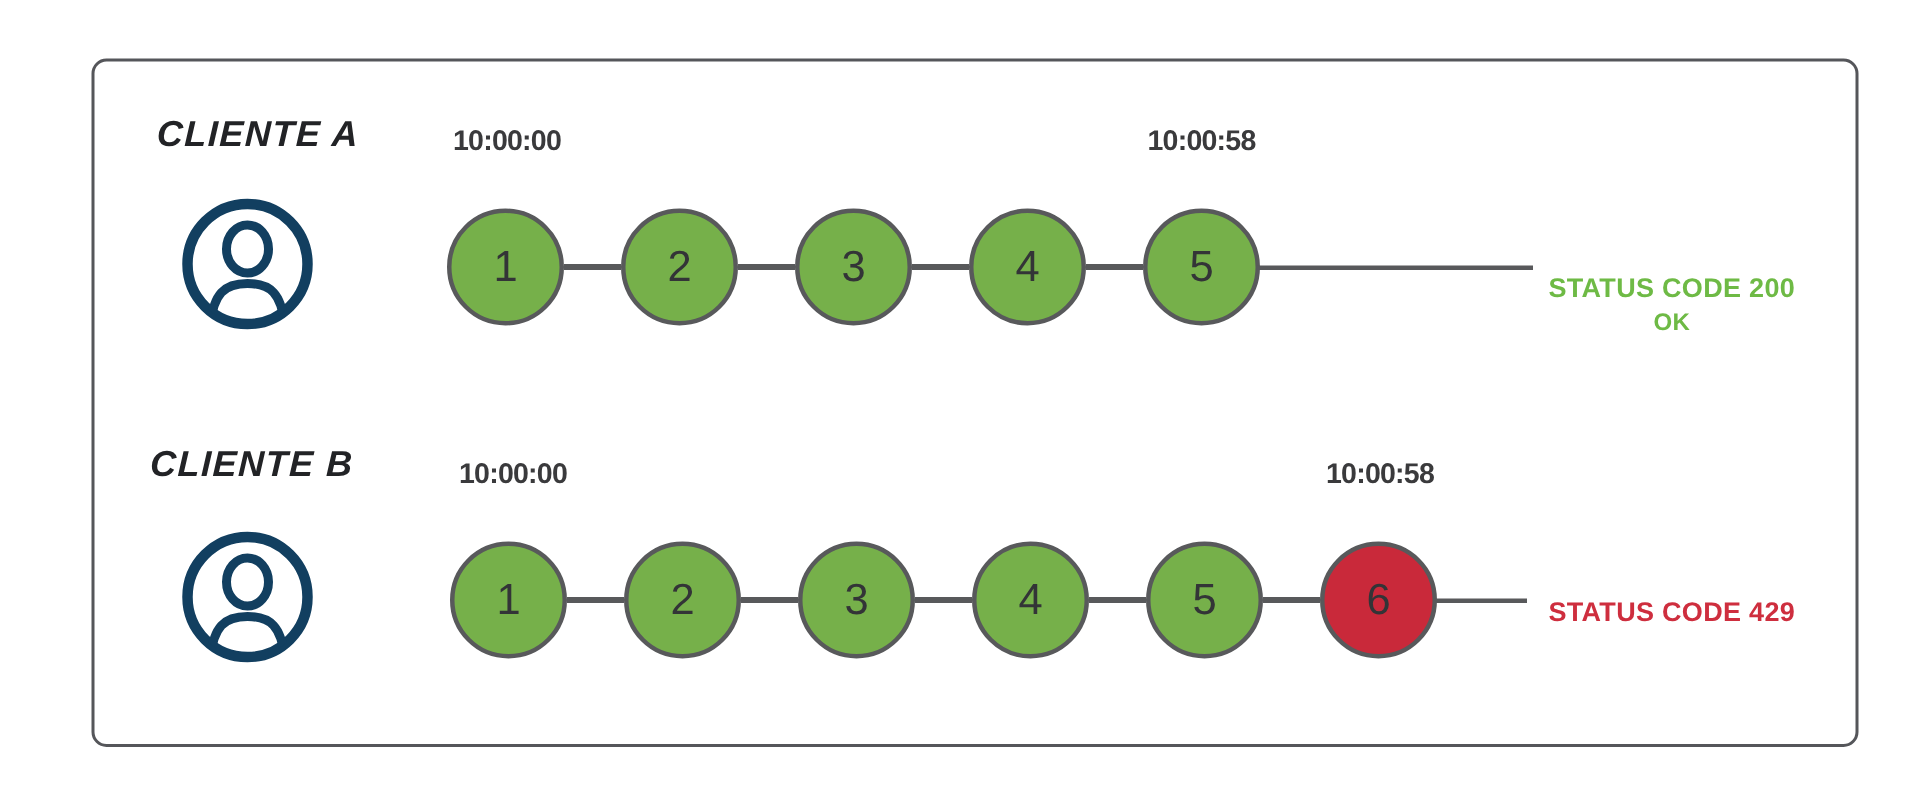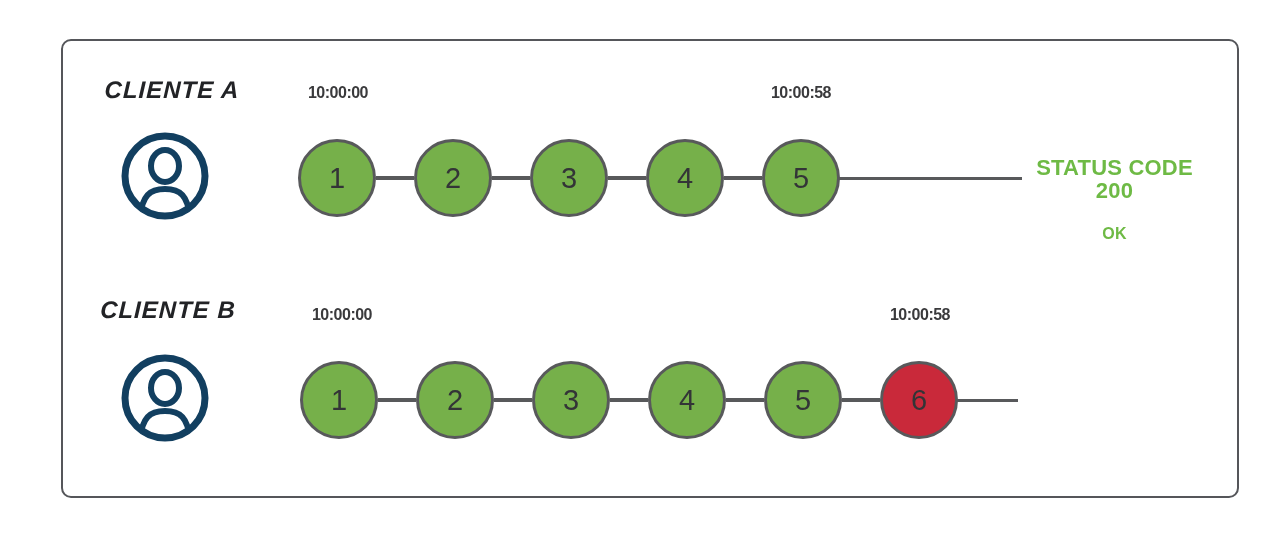--- a/index.html
+++ b/index.html
@@ -39,21 +39,21 @@
   }
   .user-icon {
     position: absolute;
     width: 96px;
     height: 96px;
   }
   .timestamp {
     position: absolute;
     width: 96px;
     text-align: center;
-    font-size: 16px;
+    font-size: 19px;
     font-weight: bold;
     color: var(--text-dark);
     letter-spacing: -0.5px;
   }
   .timeline {
     position: absolute;
     display: flex;
     align-items: center;
   }
   .circle {
@@ -82,22 +82,22 @@
     height: 3.5px;
     background: var(--line);
   }
   .status {
     position: absolute;
     width: 185px;
     text-align: center;
     font-weight: bold;
     letter-spacing: 0.2px;
   }
-  .status .line1 { font-size: 22px; line-height: 23px; }
-  .status .line2 { font-size: 16px; line-height: 24px; margin-top: 20px; }
+  .status .line1 { font-size: 18px; line-height: 23px; margin-top: 25px; }
+  .status .line2 { font-size: 16px; line-height: 24px; }
   .status.green { color: var(--status-green); }
   .status.red { color: var(--status-red); }
 </style>
 </head>
 <body>
 
 <div class="canvas">
   <div class="frame"></div>
 
   <div class="client-label" style="left:92px; top:76px;">CLIENTE A</div>
@@ -165,14 +165,15 @@
     <div class="circle">4</div>
     <div class="connector"></div>
     <div class="circle">5</div>
     <div class="connector"></div>
     <div class="circle red">6</div>
   </div>
 
   <div class="trail" style="left:956px; top:398.5px; width:62px;"></div>
 
   <div class="status red" style="left:1022px; top:372px;">
+    <div class="line1">STATUS CODE 429</div>
   </div>
 </div>
 
 </body></html>

